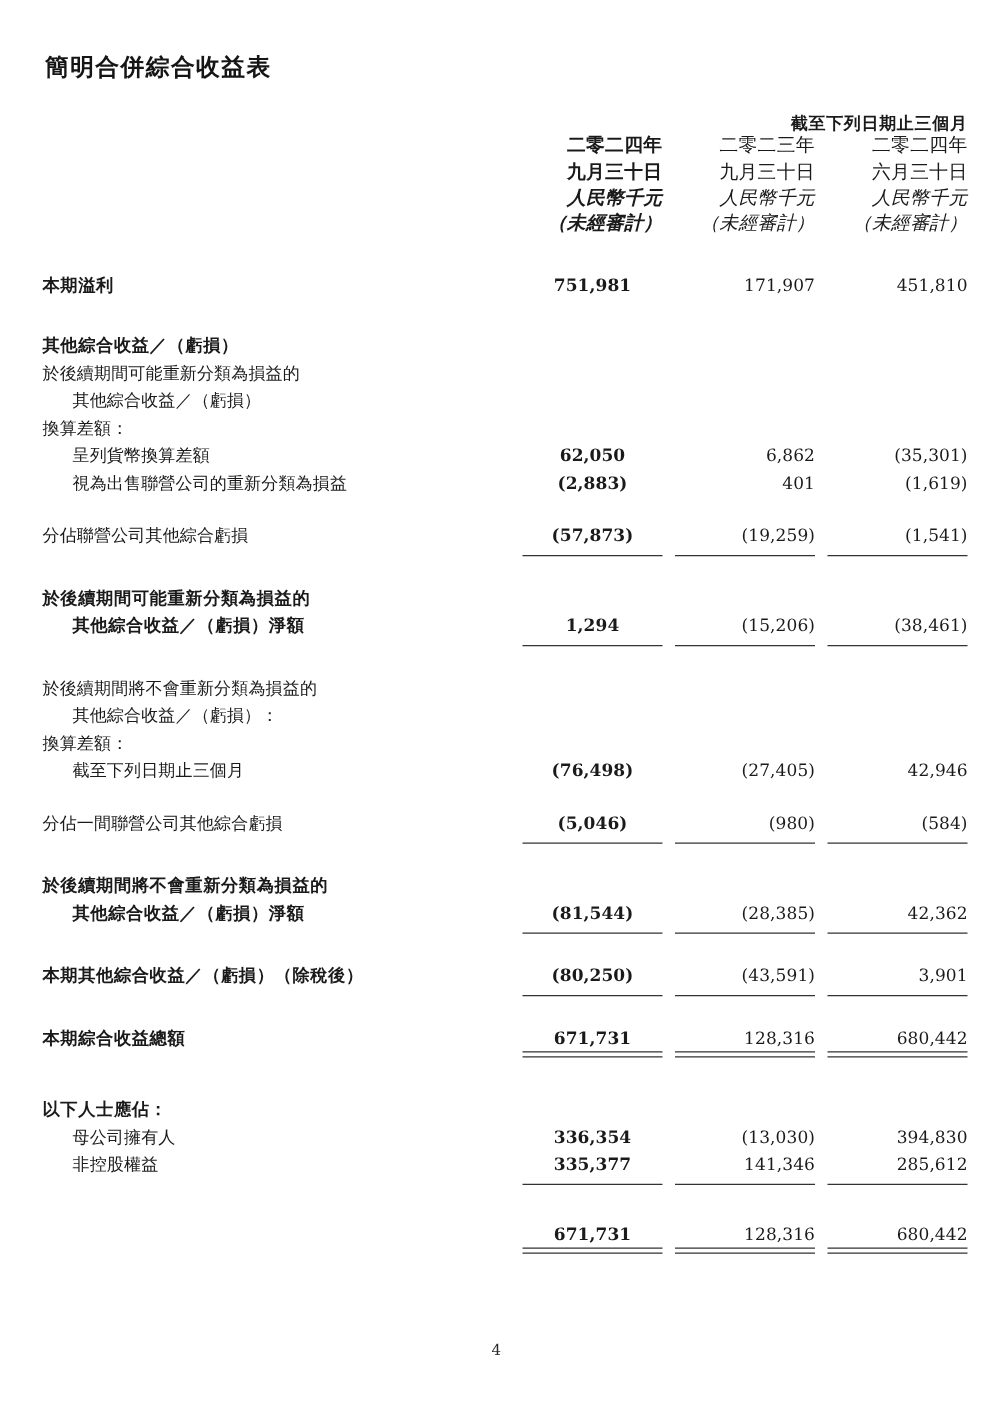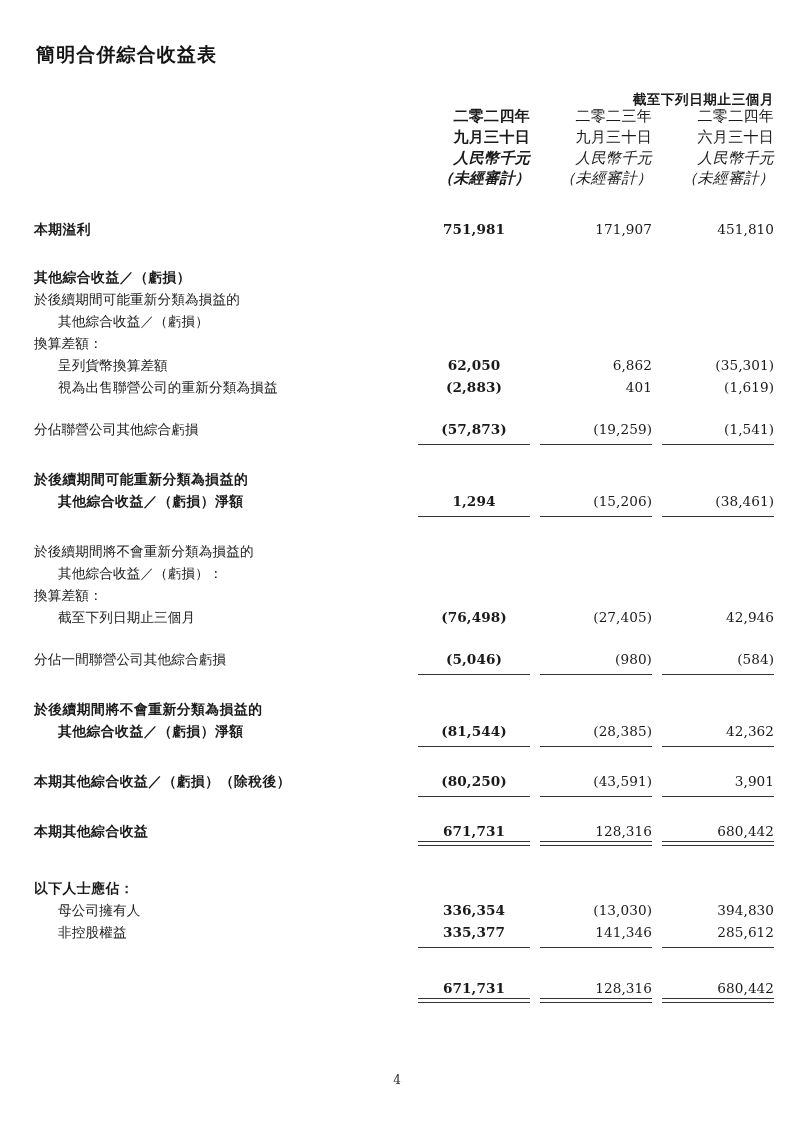--- a/index.html
+++ b/index.html
@@ -445,21 +445,21 @@
       <td class="rule-single"></td>
       <td></td>
       <td class="rule-single"></td>
     </tr>
 
     <tr class="sp-m">
           <td colspan="6"></td>
         </tr>
 
     <tr class="r">
-      <td class="lbl b">本期其他綜合收益</td>
+      <td class="lbl b">本期綜合收益總額</td>
       <td class="num b">671,731</td>
       <td></td>
       <td class="num">128,316</td>
       <td></td>
       <td class="num">680,442</td>
     </tr>
     <tr>
       <td></td>
       <td class="rule-double"></td>
       <td></td>

